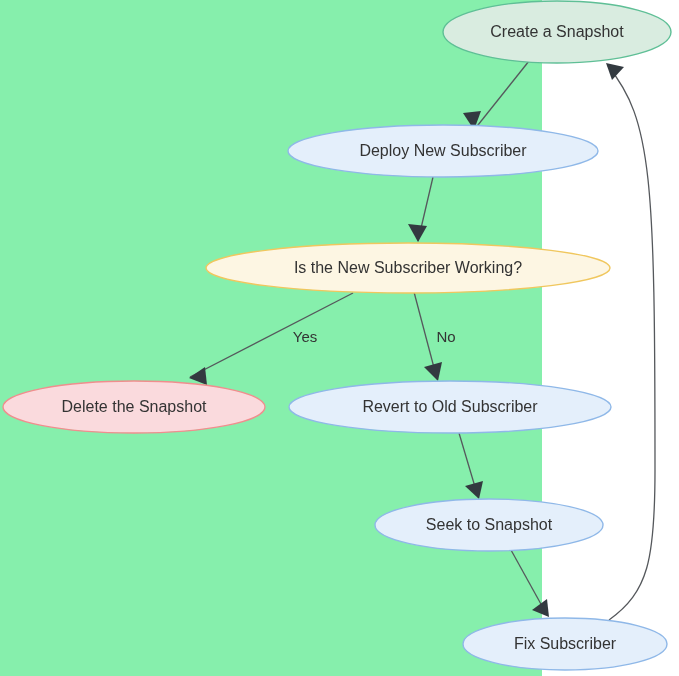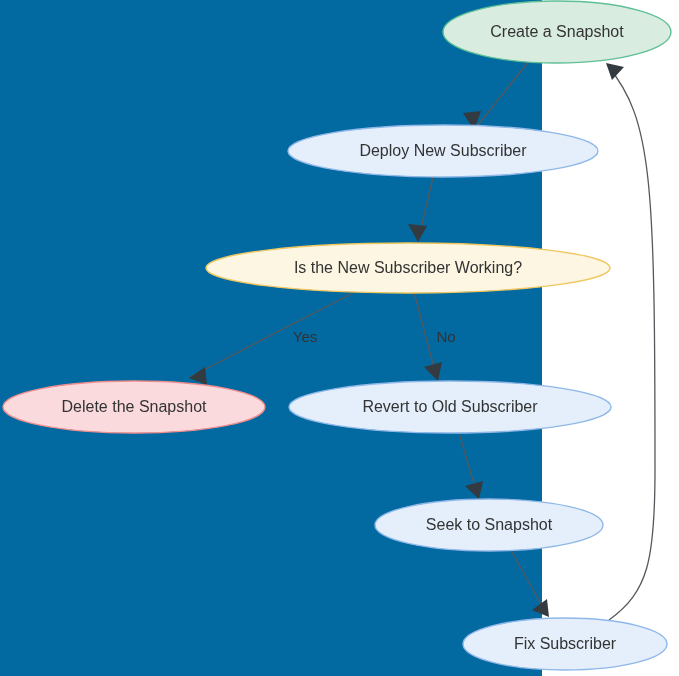--- a/index.html
+++ b/index.html
@@ -11,21 +11,21 @@
   body {
     width: 679px;
     height: 676px;
     font-family: "Liberation Sans", sans-serif;
     overflow: hidden;
   }
   #diagram-root {
     position: relative;
     width: 542px;
     height: 676px;
-    background: #0369a1;
+    background: #86efac;
   }
   #flow-svg {
     position: absolute;
     left: 0;
     top: 0;
     width: 679px;
     height: 676px;
     display: block;
   }
   .node-ellipse {

